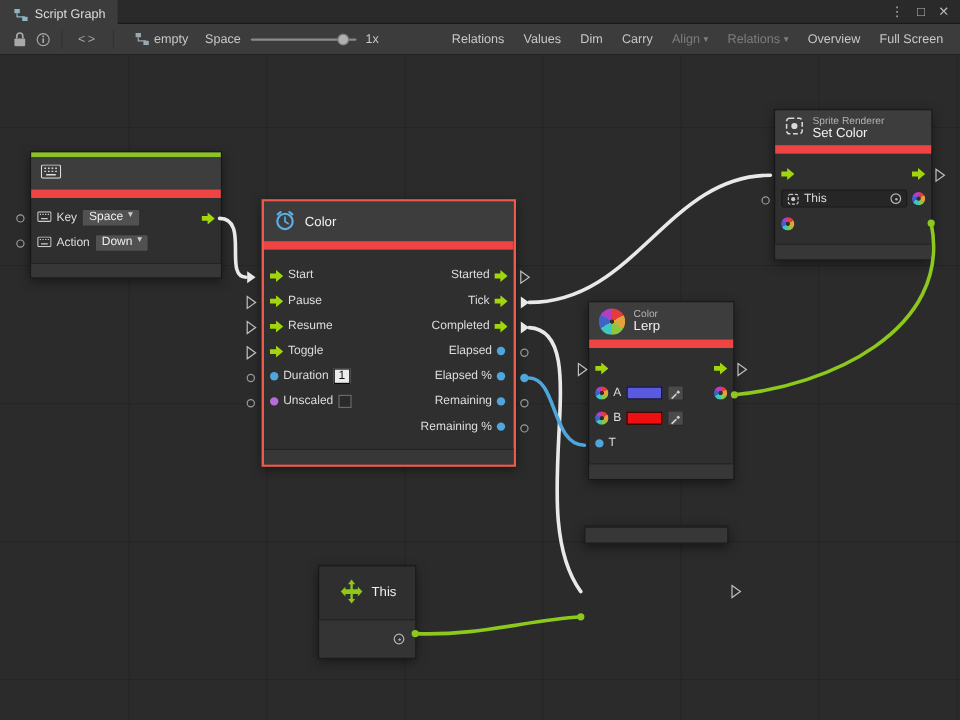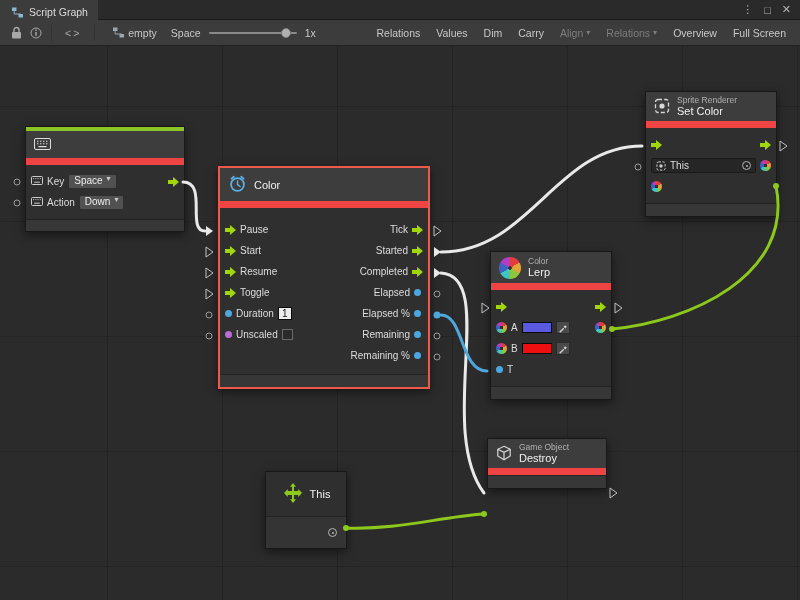--- a/index.html
+++ b/index.html
@@ -213,34 +213,34 @@
               <path d="M3.4 4.6L5.8 2.7M15.6 4.6L13.2 2.7" stroke="#5AB1E8" stroke-width="1.8" stroke-linecap="round"></path>
             </svg>
         </span>
         <span class="node-title">Color</span>
       </div>
       <div class="node-body">
         <div class="prow">
           <svg class="flow-arrow" width="11" height="10" viewBox="0 0 11 10">
               <path d="M0 3h5V0l6 5-6 5V7H0z" fill="#A2D60C"></path>
             </svg>
+          <span class="plabel">Start</span>
+          <span class="spacer"></span>
+          <span class="plabel">Started</span>
+          <svg class="flow-arrow" width="11" height="10" viewBox="0 0 11 10">
+              <path d="M0 3h5V0l6 5-6 5V7H0z" fill="#A2D60C"></path>
+            </svg>
+        </div>
+        <div class="prow">
+          <svg class="flow-arrow" width="11" height="10" viewBox="0 0 11 10">
+              <path d="M0 3h5V0l6 5-6 5V7H0z" fill="#A2D60C"></path>
+            </svg>
           <span class="plabel">Pause</span>
           <span class="spacer"></span>
           <span class="plabel">Tick</span>
-          <svg class="flow-arrow" width="11" height="10" viewBox="0 0 11 10">
-              <path d="M0 3h5V0l6 5-6 5V7H0z" fill="#A2D60C"></path>
-            </svg>
-        </div>
-        <div class="prow">
-          <svg class="flow-arrow" width="11" height="10" viewBox="0 0 11 10">
-              <path d="M0 3h5V0l6 5-6 5V7H0z" fill="#A2D60C"></path>
-            </svg>
-          <span class="plabel">Start</span>
-          <span class="spacer"></span>
-          <span class="plabel">Started</span>
           <svg class="flow-arrow" width="11" height="10" viewBox="0 0 11 10">
               <path d="M0 3h5V0l6 5-6 5V7H0z" fill="#A2D60C"></path>
             </svg>
         </div>
         <div class="prow">
           <svg class="flow-arrow" width="11" height="10" viewBox="0 0 11 10">
               <path d="M0 3h5V0l6 5-6 5V7H0z" fill="#A2D60C"></path>
             </svg>
           <span class="plabel">Resume</span>
           <span class="spacer"></span>
@@ -366,32 +366,20 @@
           <span class="colorwheel cw-11"></span>
         </div>
         <div class="prow">
           <span class="colorwheel cw-11"></span>
         </div>
       </div>
       <div class="node-footer"></div>
     </div>
 
     <div class="node n-destroy">
-      <div class="node-header">
-        <span>
-          <svg width="16" height="16" viewBox="0 0 16 16">
-              <path d="M8 1.3L14.2 4.3V11L8 14.7L1.8 11V4.3Z" fill="none" stroke="#d8d8d8" stroke-width="1.2"></path>
-              <path d="M1.8 4.3L8 7.4L14.2 4.3M8 7.4V14.7" fill="none" stroke="#d8d8d8" stroke-width="1.2"></path>
-            </svg>
-        </span>
-        <span class="htext">
-          <span class="node-sub">Game Object</span>
-          <span class="node-title">Destroy</span>
-        </span>
-      </div>
       <div class="node-footer"></div>
     </div>
 
     <div class="node n-self">
       <div class="self-main">
         <span>
           <svg width="22" height="22" viewBox="0 0 22 22" fill="#8CC91C">
               <path d="M11 1L14 4.8H12V9H16.2V7L20 11L16.2 15V13H12V17.2H14L11 21L8 17.2H10V13H5.8V15L2 11L5.8 7V9H10V4.8H8Z"></path>
             </svg>
         </span>

